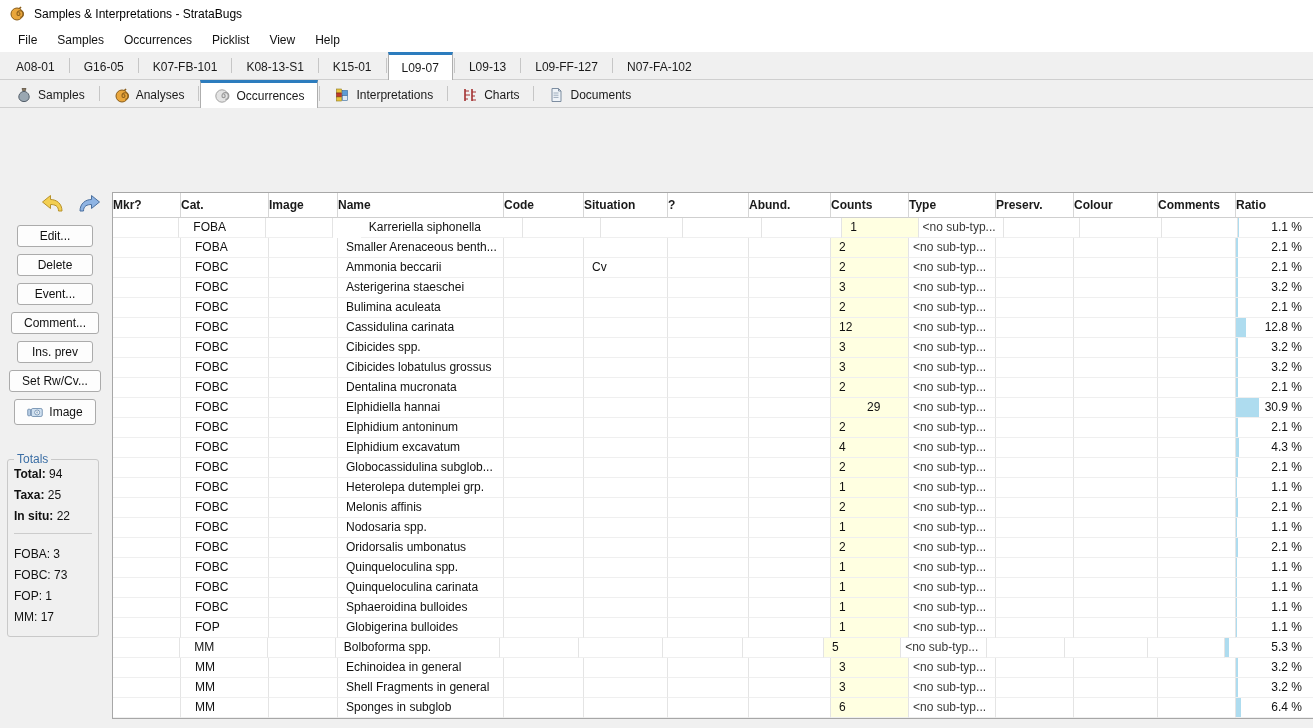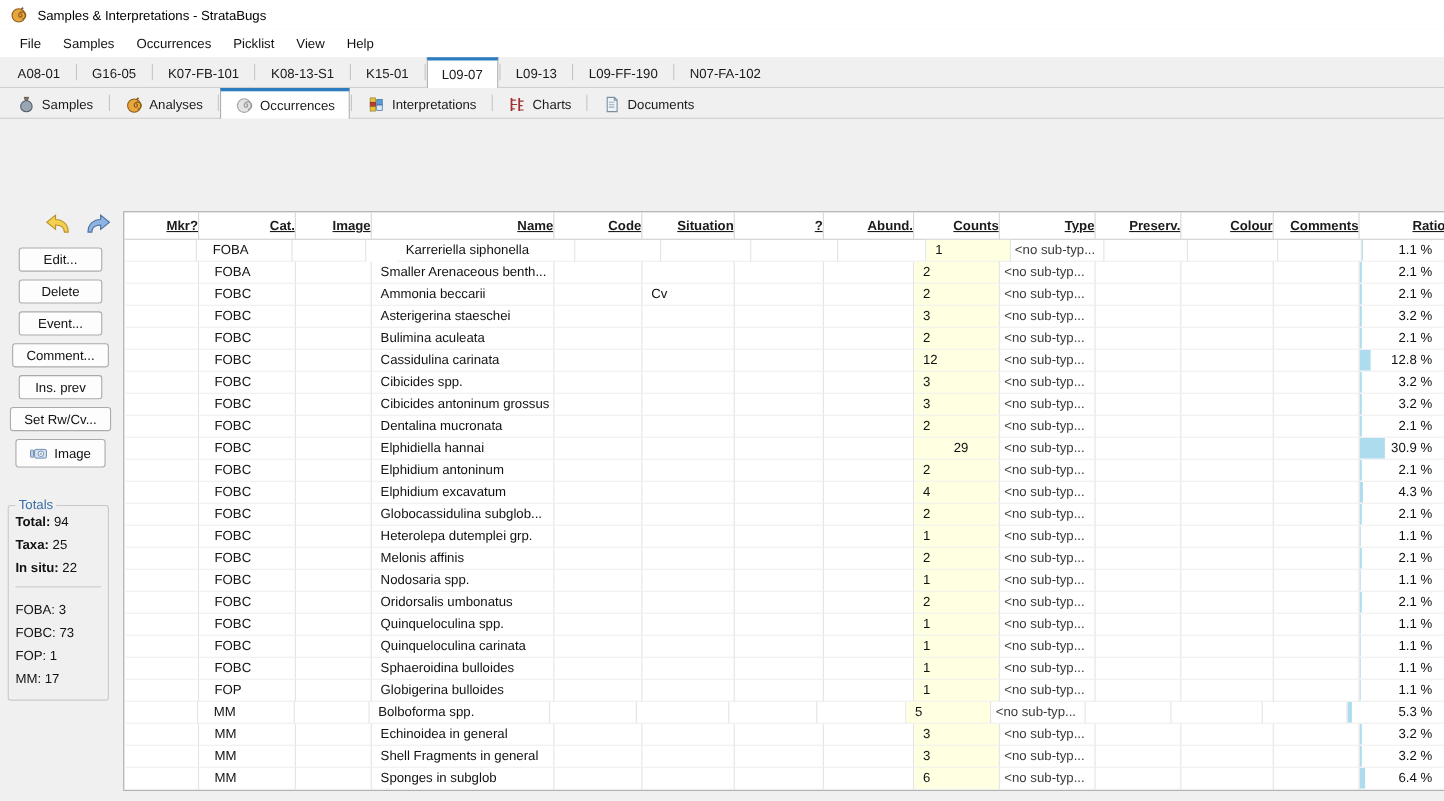--- a/index.html
+++ b/index.html
@@ -51,21 +51,21 @@
   
   .totalsbox{position:absolute;left:7px;top:278px;width:92px;border:1px solid #c9c9c9;border-radius:3px;padding:4px 6px 8px 6px;background:#f0f0f0;}
   .totalsbox .legend{position:absolute;top:-8px;left:6px;background:#f0f0f0;padding:0 3px;color:var(--totals-label);}
   .trow{line-height:21px;white-space:nowrap;color:#111;}
   .trow b{font-weight:bold;}
   .tsep{border:none;border-top:1px solid #cccccc;margin:6px 0 10px 0;}
 
   
   .grid{position:absolute;left:112px;top:11px;width:1203px;background:#ffffff;border:1px solid #a7a7a7;}
   .g-header{display:flex;height:25px;}
-  .g-h{font-weight:bold;text-align:right;line-height:24px;border-right:1px solid #d6d6d6;border-bottom:1px solid #cfcfcf;overflow:hidden;white-space:nowrap;cursor:default;text-decoration:underline;}
+  .g-h{font-weight:bold;text-align:left;line-height:24px;border-right:1px solid #d6d6d6;border-bottom:1px solid #cfcfcf;overflow:hidden;white-space:nowrap;cursor:default;}
   .g-h:last-child{border-right:none;}
   .g-row{display:flex;height:20px;cursor:default;}
   .g-c{border-right:1px solid #e4e4e4;border-bottom:1px solid #efefef;line-height:19px;overflow:hidden;white-space:nowrap;position:relative;color:#111;}
   .g-c:last-child{border-right:none;}
   .c-cat{padding-left:14px;}
   .c-name{padding-left:8px;}
   .c-code{padding-left:8px;}
   .c-situation{padding-left:8px;}
   .c-counts{background:var(--field-yellow);padding-left:8px;}
   .c-type{padding-left:4px;color:#3a3a3a;}
@@ -106,21 +106,21 @@
       <div class="tab">K07-FB-101</div>
       <span class="tabsep"></span>
       <div class="tab">K08-13-S1</div>
       <span class="tabsep"></span>
       <div class="tab">K15-01</div>
       <span class="tabsep"></span>
       <div class="tab active">L09-07</div>
       <span class="tabsep"></span>
       <div class="tab">L09-13</div>
       <span class="tabsep"></span>
-      <div class="tab">L09-FF-190</div>
+      <div class="tab">L09-FF-127</div>
       <span class="tabsep"></span>
       <div class="tab">N07-FA-102</div>
     </div>
 
   <div class="tabstrip views">
       <div class="tab vtab">
         <span class="ic">
           <svg width="16" height="16" viewBox="0 0 16 16">
             <path d="M6 1.5 h4 l-1.1 3 h-1.8 Z" fill="#8a7a64" stroke="#5c5140" stroke-width="0.8"></path>
             <path d="M7 4.5 h2 c3 1 4.2 3.2 4.2 5.5 a5.2 4.6 0 0 1 -10.4 0 C2.8 7.7 4 5.5 7 4.5 Z" fill="#9aa7b2" stroke="#55606b"></path>
@@ -360,21 +360,21 @@
             <div class="g-c c-type" style="width: 87px;">&lt;no sub-typ...</div>
             <div class="g-c c-preserv" style="width: 78px;"></div>
             <div class="g-c c-colour" style="width: 84px;"></div>
             <div class="g-c c-comments" style="width: 78px;"></div>
             <div class="g-c c-ratio" style="width: 78px;"><span class="ratio-bar" style="width: 2px;"></span><span class="ratio-txt">3.2 %</span></div>
           </div>
           <div class="g-row">
             <div class="g-c c-mkr" style="width: 68px;"></div>
             <div class="g-c c-cat" style="width: 88px;">FOBC</div>
             <div class="g-c c-image" style="width: 69px;"></div>
-            <div class="g-c c-name" style="width: 166px;">Cibicides antoninum grossus</div>
+            <div class="g-c c-name" style="width: 166px;">Cibicides lobatulus grossus</div>
             <div class="g-c c-code" style="width: 80px;"></div>
             <div class="g-c c-situation" style="width: 84px;"></div>
             <div class="g-c c-q" style="width: 81px;"></div>
             <div class="g-c c-abund" style="width: 82px;"></div>
             <div class="g-c c-counts" style="width: 78px;">3</div>
             <div class="g-c c-type" style="width: 87px;">&lt;no sub-typ...</div>
             <div class="g-c c-preserv" style="width: 78px;"></div>
             <div class="g-c c-colour" style="width: 84px;"></div>
             <div class="g-c c-comments" style="width: 78px;"></div>
             <div class="g-c c-ratio" style="width: 78px;"><span class="ratio-bar" style="width: 2px;"></span><span class="ratio-txt">3.2 %</span></div>

